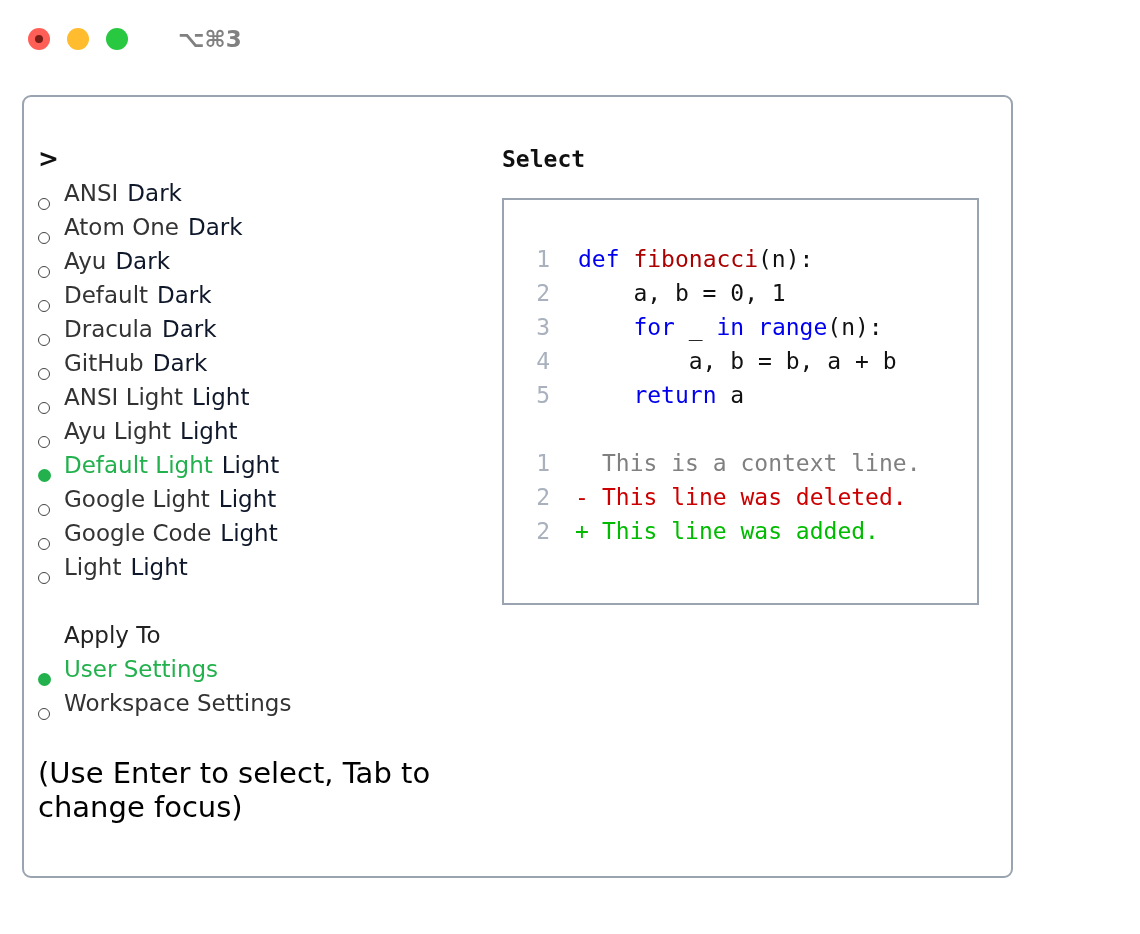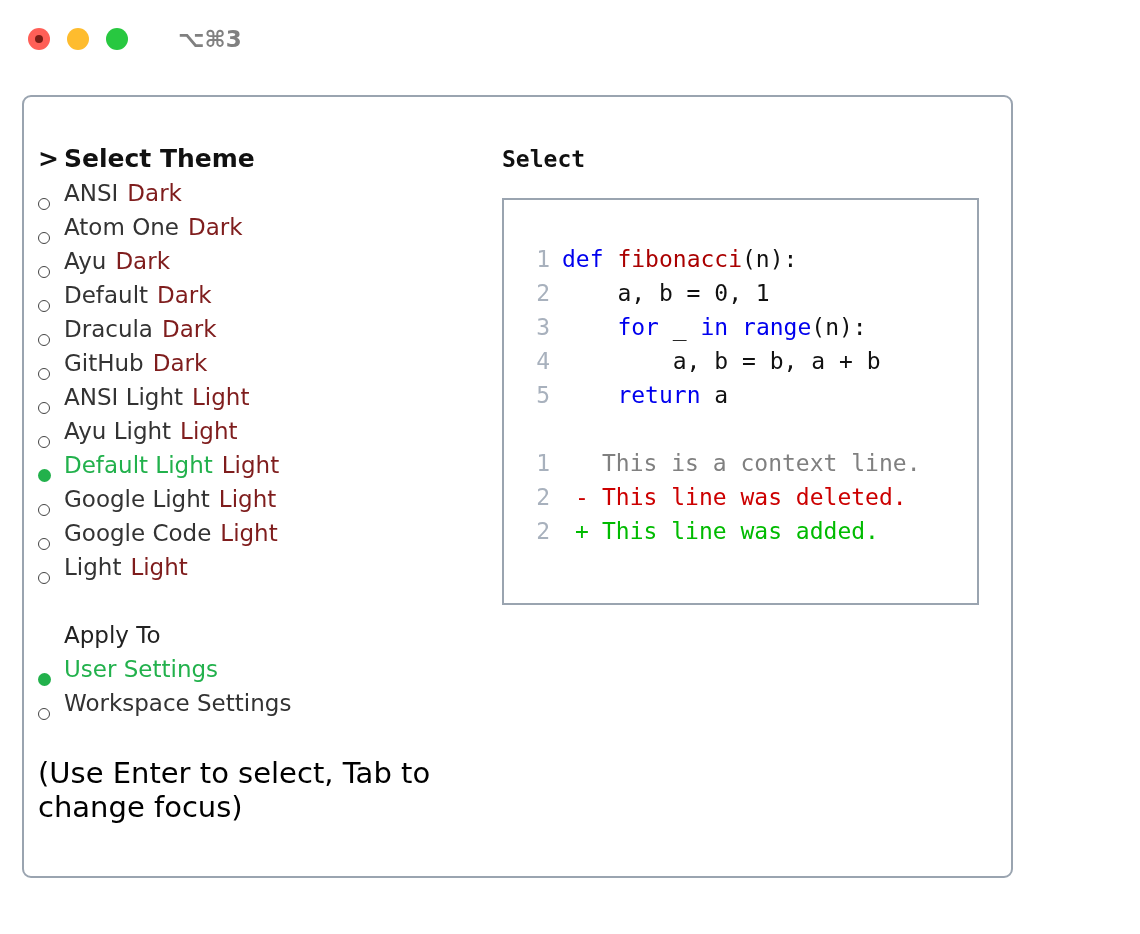--- a/index.html
+++ b/index.html
@@ -141,21 +141,21 @@
     border: 1.6px solid #444444;
     background: transparent;
     box-sizing: border-box;
     display: block;
   }
   .bullet-none { flex: 0 0 26px; width: 26px; }
 
   .theme-name { color: #333333; }
   .theme-name.selected { color: #22b14c; }
   .theme-kind {
-    color: #7f1d1d;
+    color: #0f172a;
     margin-left: 9px;
   }
 
   .spacer-block { height: 34px; }
 
   .apply-header {
     font-family: "DejaVu Sans", sans-serif;
     font-size: 23px;
     color: #222222;
     height: 34px;
@@ -212,21 +212,21 @@
     line-height: 34px;
     white-space: pre;
   }
   .code-line { display: flex; align-items: baseline; white-space: pre; }
   .ln {
     color: #a8b1bd;
     width: 28px;
     text-align: right;
     flex: 0 0 28px;
   }
-  .code-text { margin-left: 12px; white-space: pre; }
+  .code-text { margin-left: 28px; white-space: pre; }
 
   .tok-kw   { color: #0000ee; }
   .tok-fn   { color: #aa0000; }
   .tok-plain{ color: #111111; }
 
   .diff-block {
     position: absolute;
     left: 18px;
     top: 246px;
     font-family: "DejaVu Sans Mono", monospace;
@@ -259,21 +259,20 @@
     <div class="title-shortcut">⌥⌘3</div>
   </div>
 
   <div class="panel">
     <div class="panel-inner">
 
       <div class="left-col">
 
         <div class="list-title">
           <span class="caret">&gt;</span>
-          <span>Select Theme</span>
         </div>
 
         <div id="theme-rows">
             <div class="theme-row"><span class="bullet"><span class="dot-empty"></span></span><span class="theme-name">ANSI</span><span class="theme-kind">Dark</span></div>
             <div class="theme-row"><span class="bullet"><span class="dot-empty"></span></span><span class="theme-name">Atom One</span><span class="theme-kind">Dark</span></div>
             <div class="theme-row"><span class="bullet"><span class="dot-empty"></span></span><span class="theme-name">Ayu</span><span class="theme-kind">Dark</span></div>
             <div class="theme-row"><span class="bullet"><span class="dot-empty"></span></span><span class="theme-name">Default</span><span class="theme-kind">Dark</span></div>
             <div class="theme-row"><span class="bullet"><span class="dot-empty"></span></span><span class="theme-name">Dracula</span><span class="theme-kind">Dark</span></div>
             <div class="theme-row"><span class="bullet"><span class="dot-empty"></span></span><span class="theme-name">GitHub</span><span class="theme-kind">Dark</span></div>
             <div class="theme-row"><span class="bullet"><span class="dot-empty"></span></span><span class="theme-name">ANSI Light</span><span class="theme-kind">Light</span></div>

